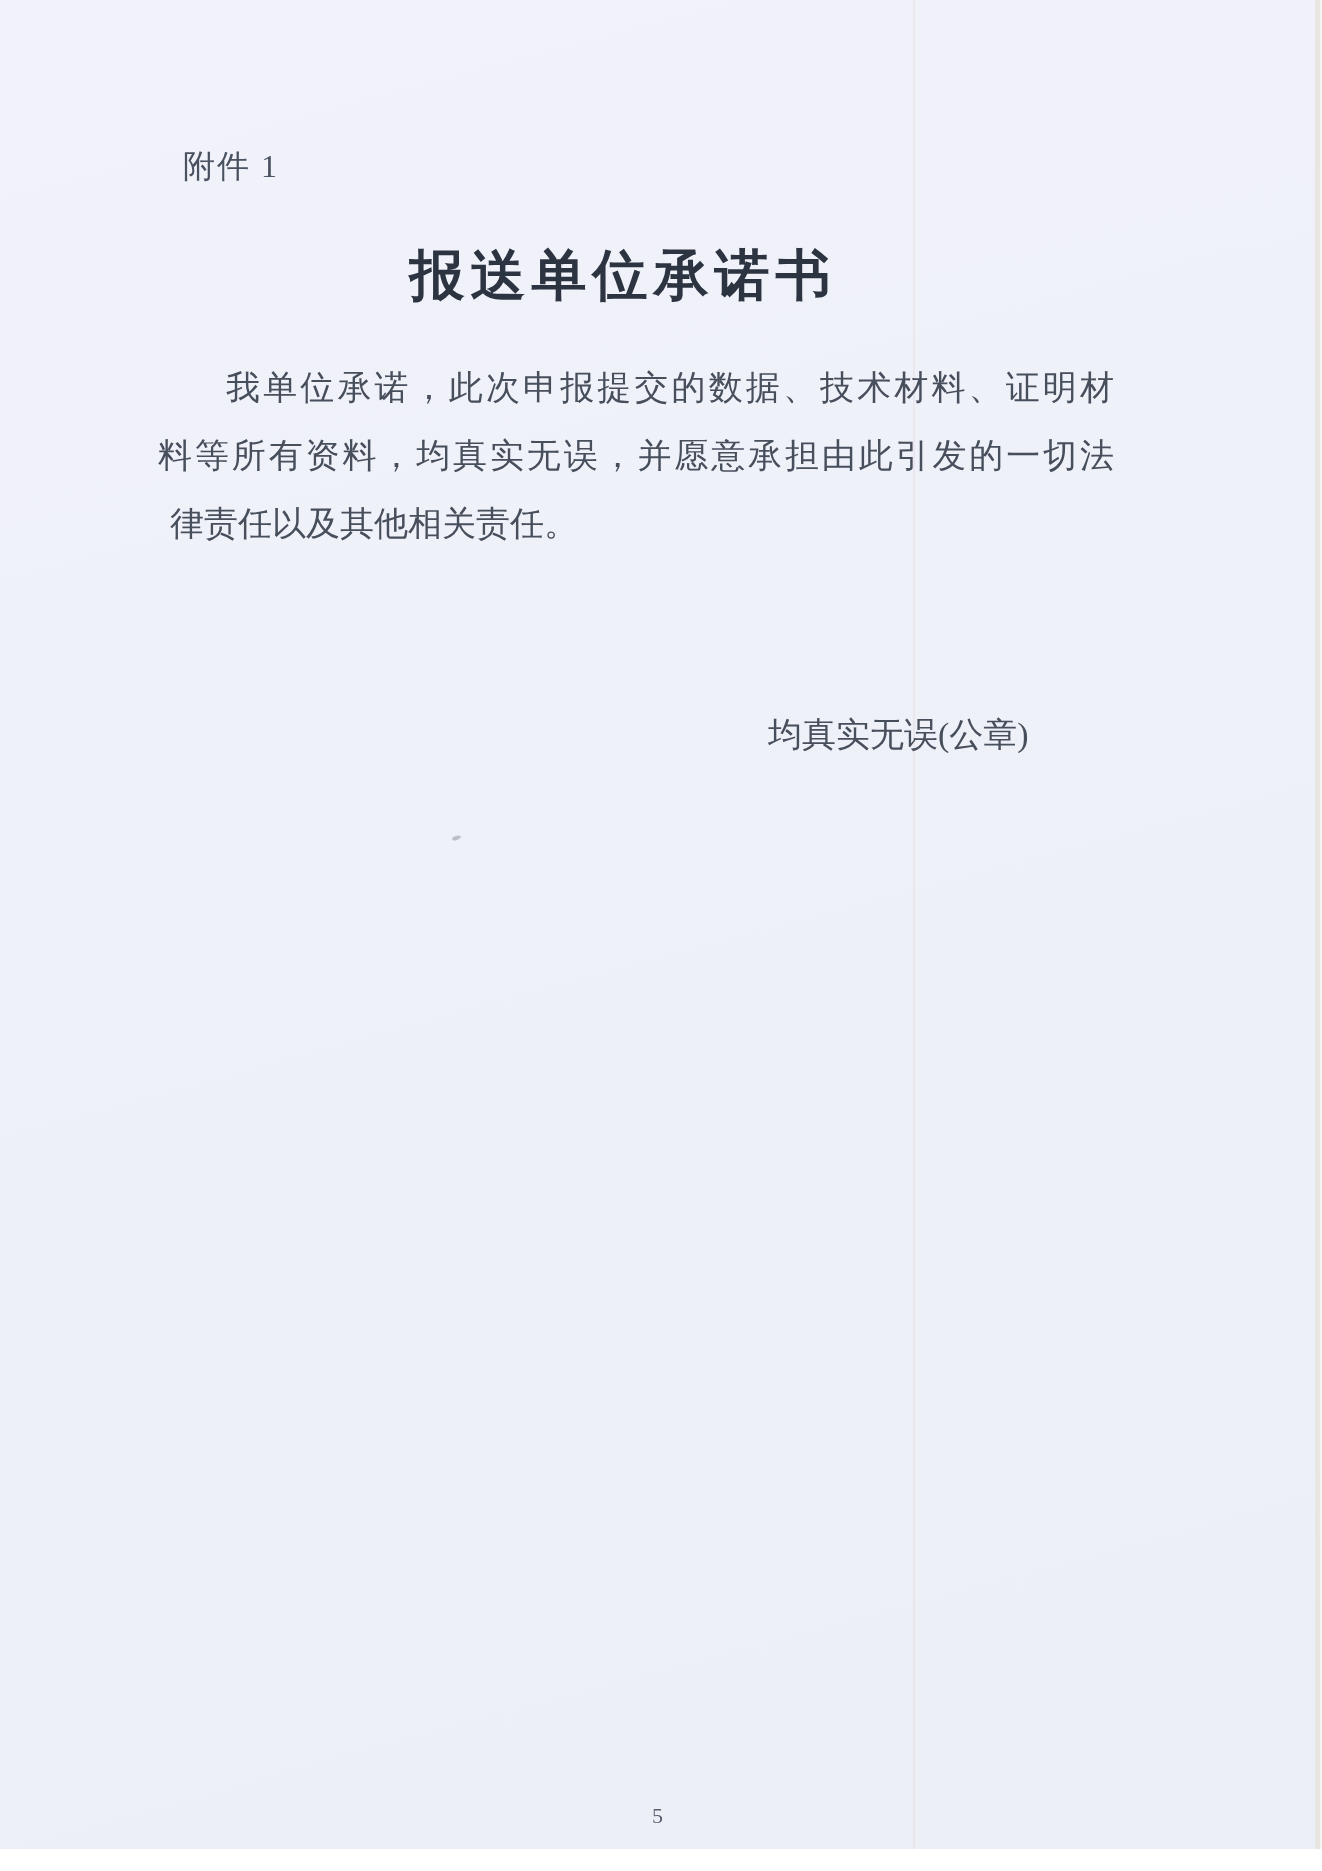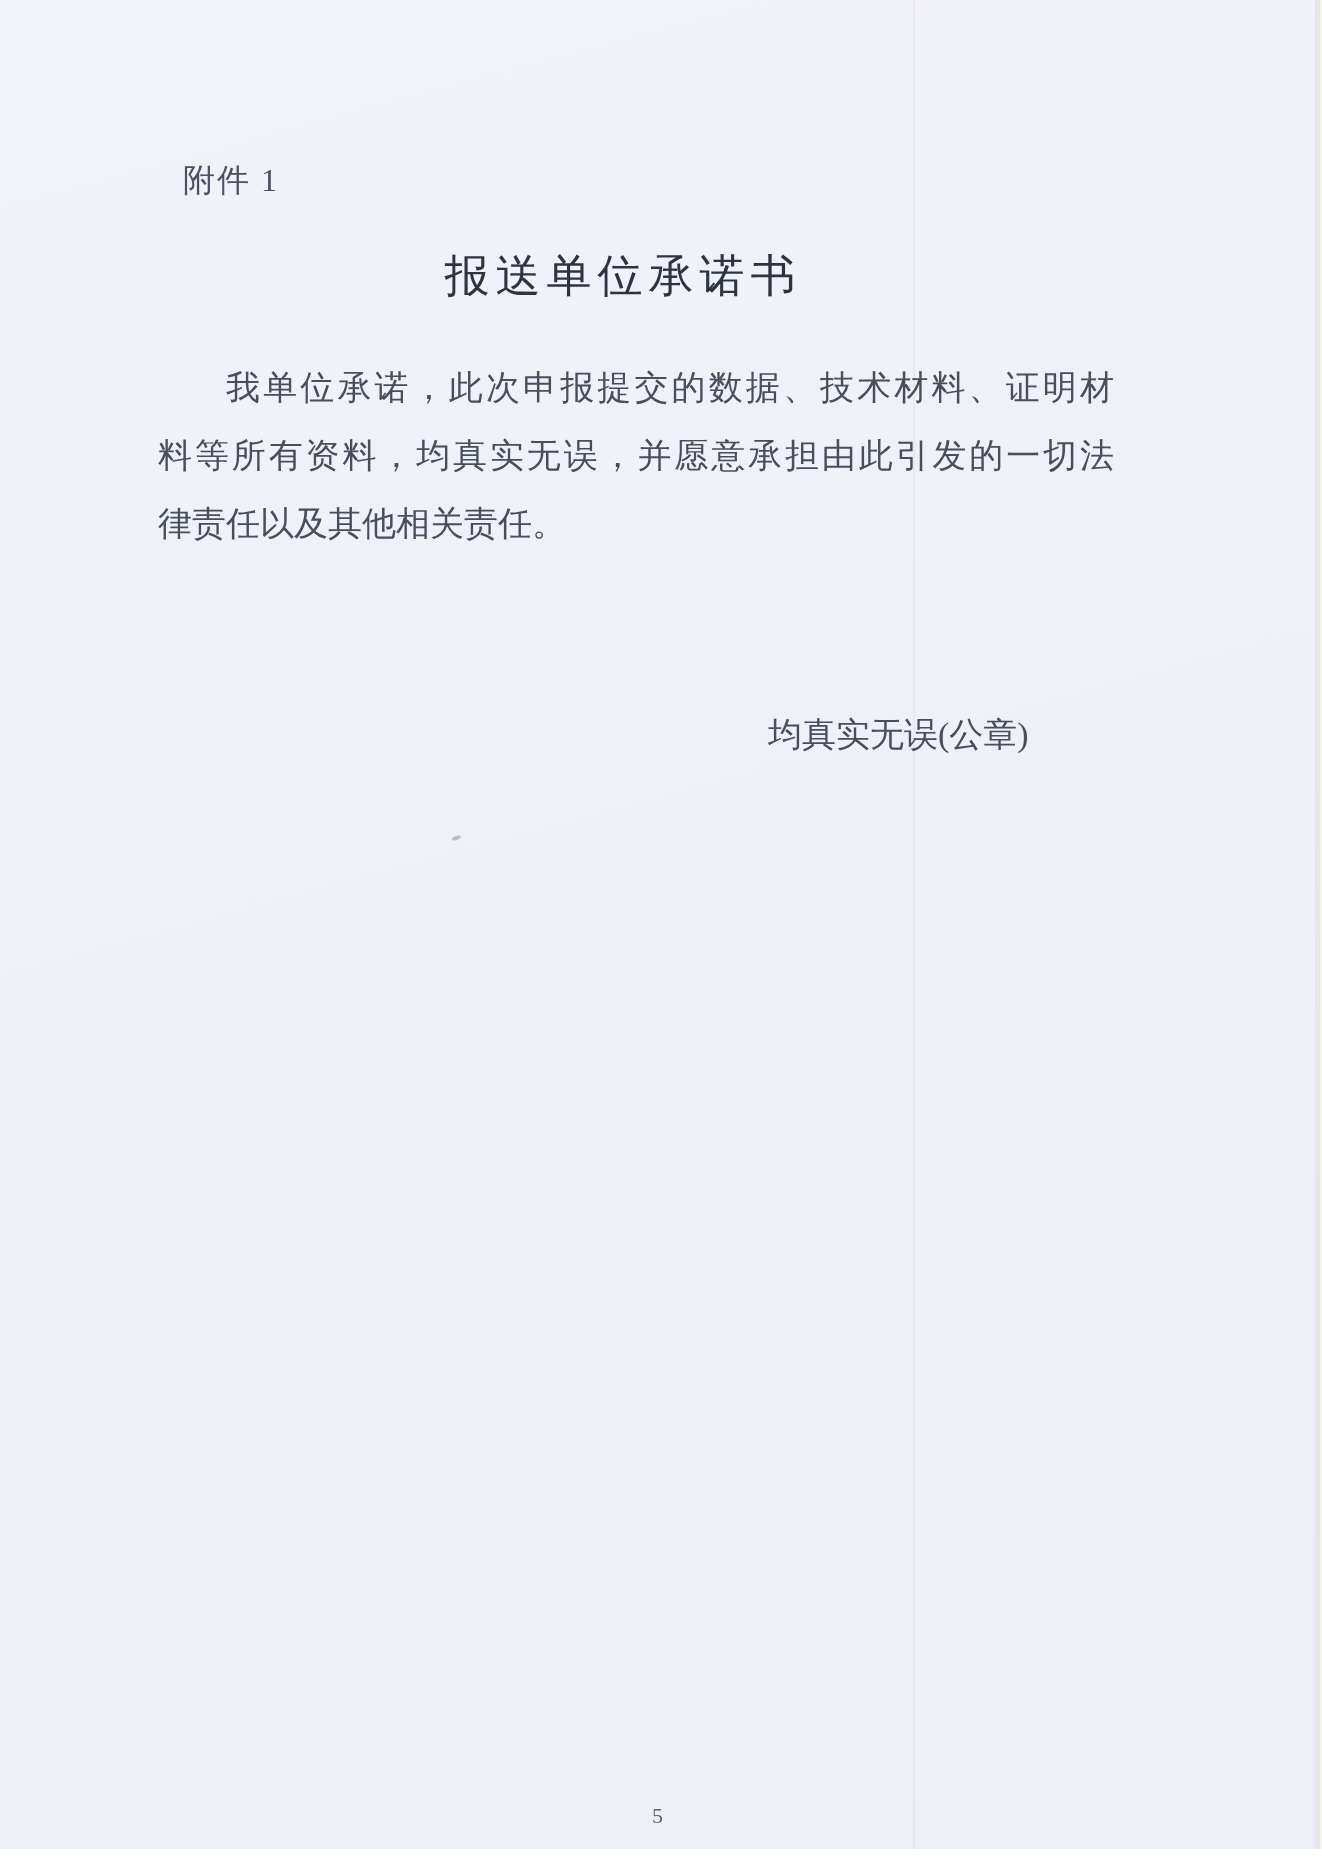--- a/index.html
+++ b/index.html
@@ -29,35 +29,35 @@
     background: #e9e6e1;
   }
   .edge-strip-outer {
     position: absolute;
     left: 1320px; top: 0;
     width: 2px; height: 1849px;
     background: #f6f5f3;
   }
   .attachment {
     position: absolute;
-    left: 183px; top: 160px;
+    left: 183px; top: 146px;
     font-size: 32px;
     line-height: 40px;
     color: #4a5160;
     letter-spacing: 2px;
   }
   .title {
     position: absolute;
     left: 0; top: 248px;
     width: 1246px;
     margin: 0;
     text-align: center;
-    font-size: 45px;
+    font-size: 55px;
     line-height: 56px;
-    font-weight: normal;
+    font-weight: bold;
     letter-spacing: 6px;
     color: #2d3441;
   }
   .body-block {
     position: absolute;
     left: 158px; top: 354px;
     width: 956px;
     font-size: 34px;
     line-height: 68px;
     color: #474e5c;
@@ -66,20 +66,21 @@
   .body-line {
     white-space: nowrap;
     text-align: justify;
     text-align-last: justify;
     text-justify: inter-character;
   }
   .body-line.indent { text-indent: 68px; }
   .body-line.last {
     text-align: left;
     text-align-last: left;
+    margin-left: 12px;
   }
   .sig-block {
     position: absolute;
     left: 768px; top: 700px;
     font-size: 34px;
     line-height: 70px;
     color: #474e5c;
     white-space: nowrap;
   }
   .pagenum {

